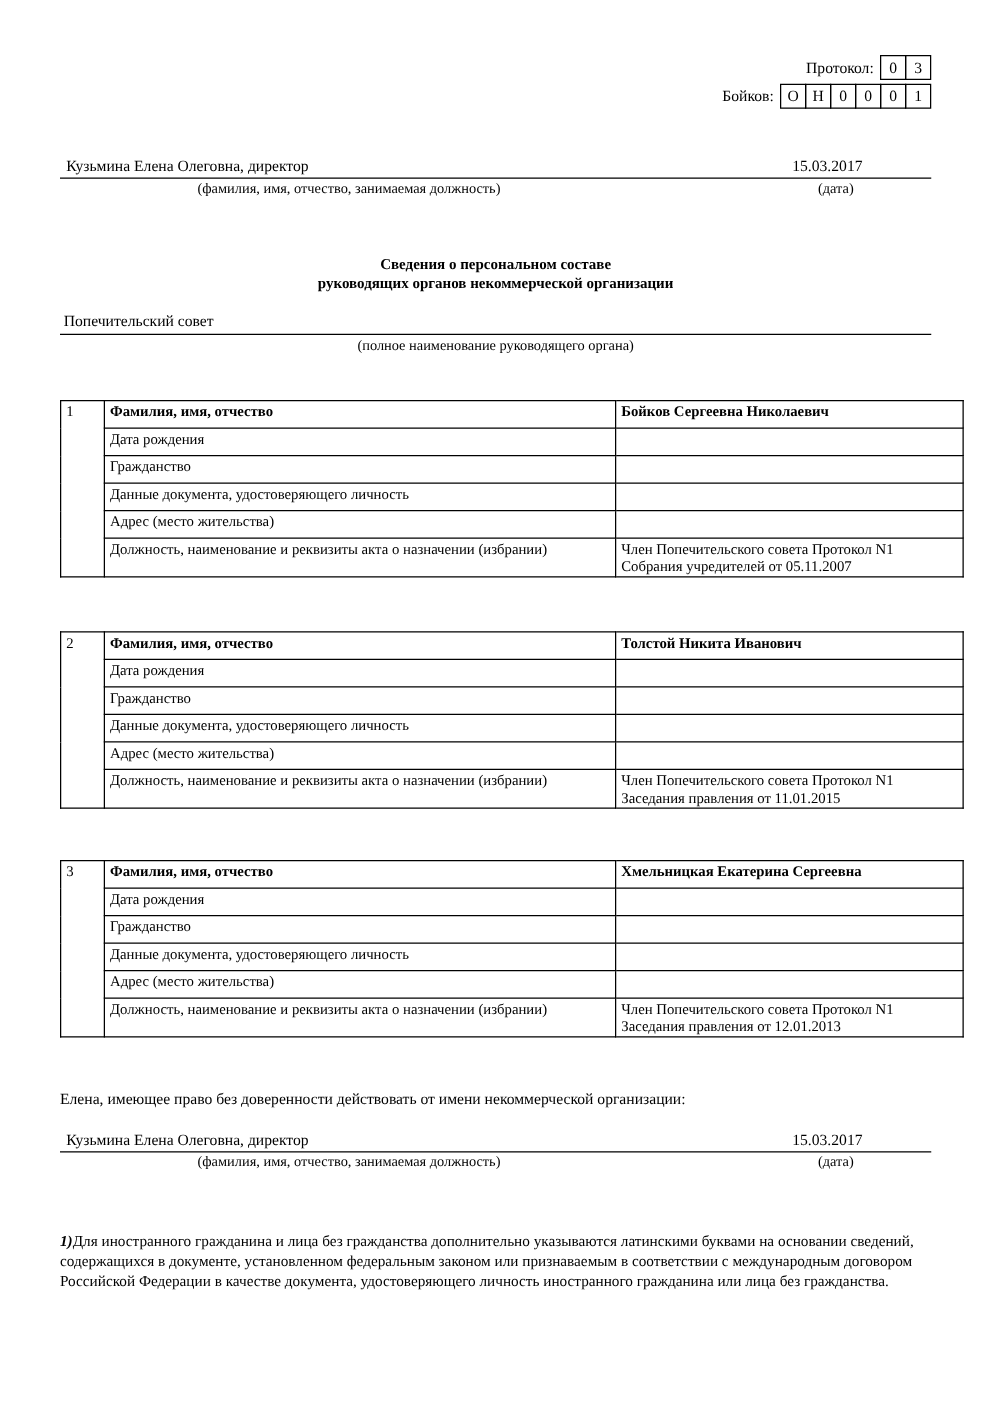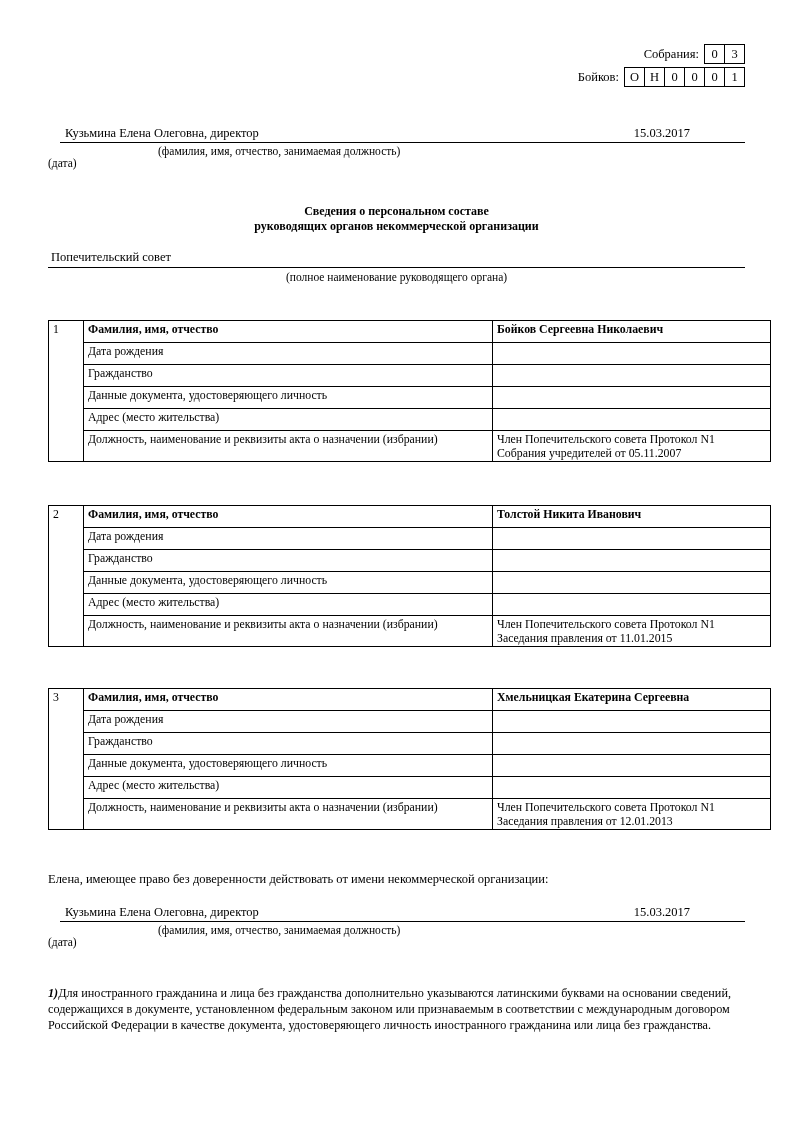--- a/index.html
+++ b/index.html
@@ -61,34 +61,32 @@
     left: 48px;
     width: 697px;
   }
   .sig-row {
     display: flex;
     justify-content: space-between;
     align-items: center;
     border-bottom: 1px solid #000;
     padding-bottom: 1px;
     font-size: 12.5px;
-    margin-left: 12px;
   }
   .sig-name {
     padding-left: 5px;
   }
   .sig-date {
     padding-right: 55px;
   }
   .sig-caption {
     display: flex;
     justify-content: space-between;
     font-size: 11.5px;
     margin-top: 2px;
-    flex-direction: column;
   }
   .sig-caption .c1 {
     margin-left: 110px;
   }
   .sig-caption .c2 {
     margin-right: 62px;
   }
 
   
   .doc-title {
@@ -176,21 +174,21 @@
     font-weight: bold;
   }
 </style>
 </head>
 <body>
 
 <div class="page">
 
   <div class="header-block">
     <div class="hdr-row">
-      <span class="hdr-label">Собрания:</span>
+      <span class="hdr-label">Протокол:</span>
       <span class="boxes">
         <span class="box">0</span>
         <span class="box">3</span>
       </span>
     </div>
     <div class="hdr-row">
       <span class="hdr-label">Бойков:</span>
       <span class="boxes">
         <span class="box">О</span>
         <span class="box">Н</span>

